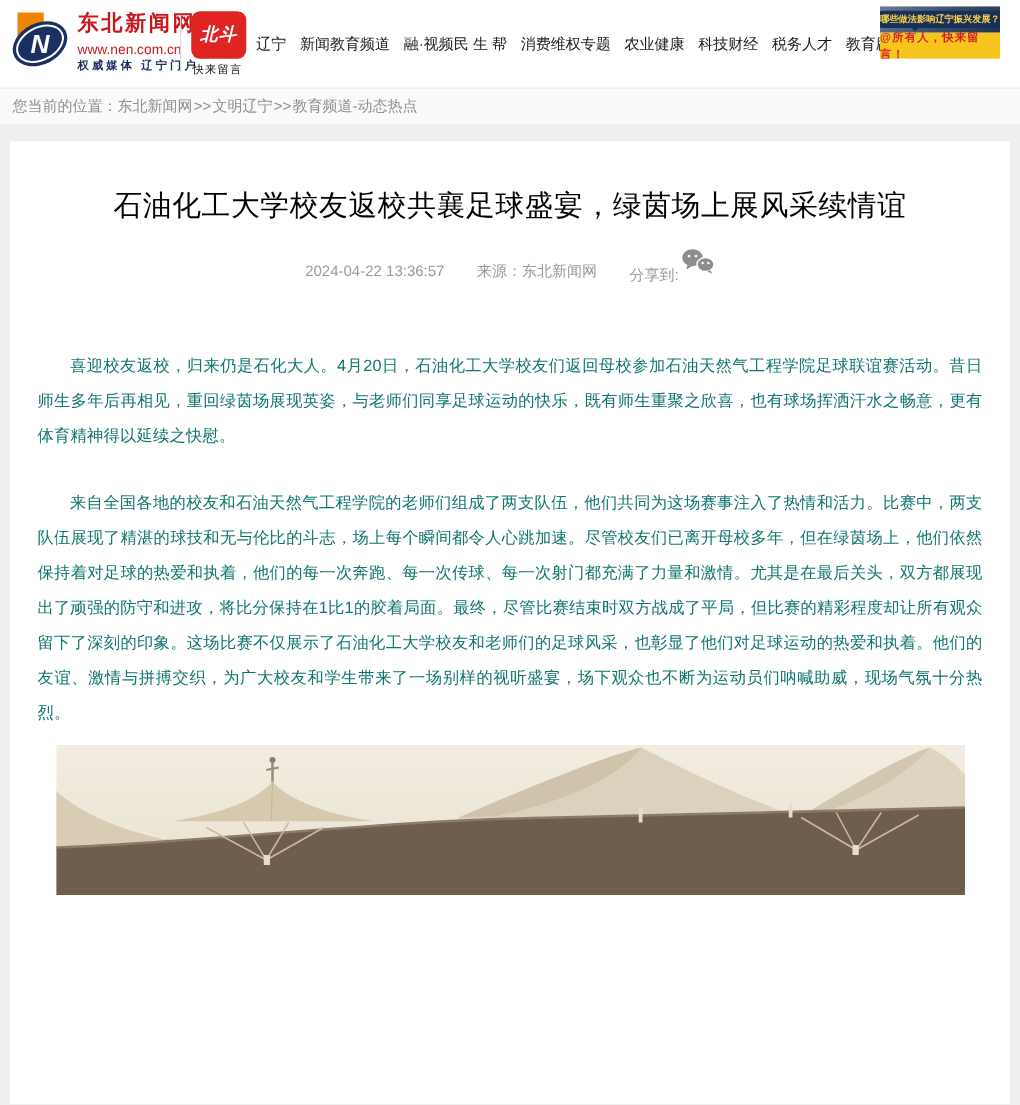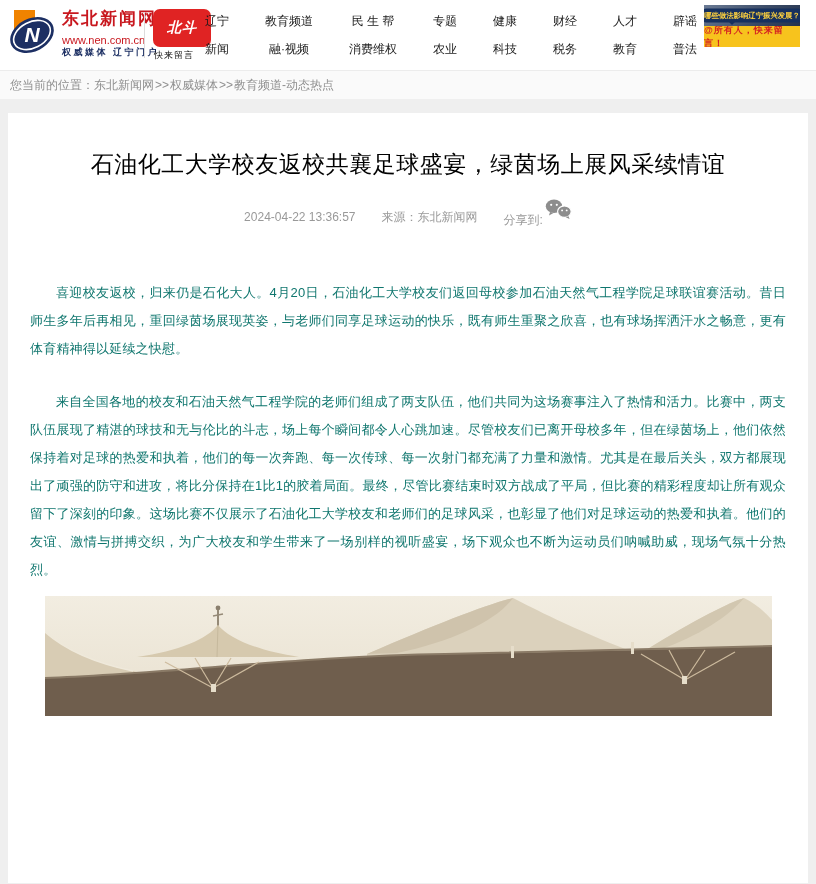--- a/index.html
+++ b/index.html
@@ -12,28 +12,28 @@
   .logo-group { position:absolute; left:6px; top:8px; display:flex; align-items:center; cursor:pointer; }
   .logo-mark { width:52px; height:52px; position:relative; flex:0 0 auto; }
   .logo-text { margin-left:4px; line-height:1.1; }
   .site-name { font-size:17px; font-weight:bold; color:#c8171e; letter-spacing:2px; }
   .site-url  { font-size:11px; font-weight:normal; color:#c8171e; margin-top:5px; }
   .tagline   { font-size:9px;  font-weight:bold; color:#1c2f63; letter-spacing:2.5px; margin-top:2px; }
 
   .header-divider { position:absolute; left:144px; top:12px; width:1px; height:46px; background:#dcdcdc; }
 
   .beidou { position:absolute; left:153px; top:9px; width:42px; text-align:center; }
-  .beidou-badge { width:58px; height:38px; margin:0 auto; background:#e02323; border-radius:7px;
+  .beidou-badge { width:44px; height:38px; margin:0 auto; background:#e02323; border-radius:7px;
                   color:#fff; font-weight:bold; font-style:italic; font-size:14px;
                   display:flex; align-items:center; justify-content:center; letter-spacing:1px; }
   .beidou-caption { font-size:9px; color:#111; margin-top:2px; letter-spacing:1px; white-space:nowrap; }
 
   .main-nav { position:absolute; left:205px; top:0; width:492px; height:70px;
               display:flex; justify-content:space-between; align-items:center; }
-  .nav-col { display:flex; flex-direction:column; align-items:center; gap:11px; }
+  .nav-col { display:flex; flex-direction:row; align-items:center; gap:11px; }
   .nav-link { font-size:12px; color:#1a1a1a; white-space:nowrap; cursor:pointer; }
 
   .ad-banner { position:absolute; right:16px; top:5px; width:96px; height:42px; cursor:pointer;
                display:flex; flex-direction:column; overflow:hidden; }
   .ad-top { flex:1; background:linear-gradient(135deg,#6b7b95 0%,#3c4c68 55%,#23324c 100%); position:relative;
             display:flex; align-items:center; justify-content:center; }
   .ad-top::after { content:""; position:absolute; left:22px; bottom:-5px; border:6px solid transparent;
                    border-top-color:#16305e; }
   .ad-top-text { background:#16305e; color:#ffd23e; font-size:8px; font-weight:bold;
                  padding:2px 2px; border-radius:4px; white-space:nowrap; transform:scale(.92); }
@@ -132,21 +132,21 @@
 
     <div class="ad-banner">
       <div class="ad-top">
         <span class="ad-top-text">哪些做法影响辽宁振兴发展？</span>
       </div>
       <div class="ad-bottom">@所有人，快来留言！</div>
     </div>
   </header>
 
   <div class="breadcrumb-bar">
-    <span>您当前的位置：</span><span class="crumb-link">东北新闻网</span><span class="crumb-sep">&gt;&gt;</span><span class="crumb-link">权威媒体</span><span class="crumb-sep">&gt;&gt;</span><span class="crumb-link">教育频道-动态热点</span>
+    <span>您当前的位置：</span><span class="crumb-link">东北新闻网</span><span class="crumb-sep">&gt;&gt;</span><span class="crumb-link">文明辽宁</span><span class="crumb-sep">&gt;&gt;</span><span class="crumb-link">教育频道-动态热点</span>
   </div>
 
   <div class="content-area">
     <main class="article-card">
 
       <h1 class="article-title">石油化工大学校友返校共襄足球盛宴，绿茵场上展风采续情谊</h1>
 
       <div class="article-meta">
         <span>2024-04-22 13:36:57</span>
         <span>来源：东北新闻网</span>

